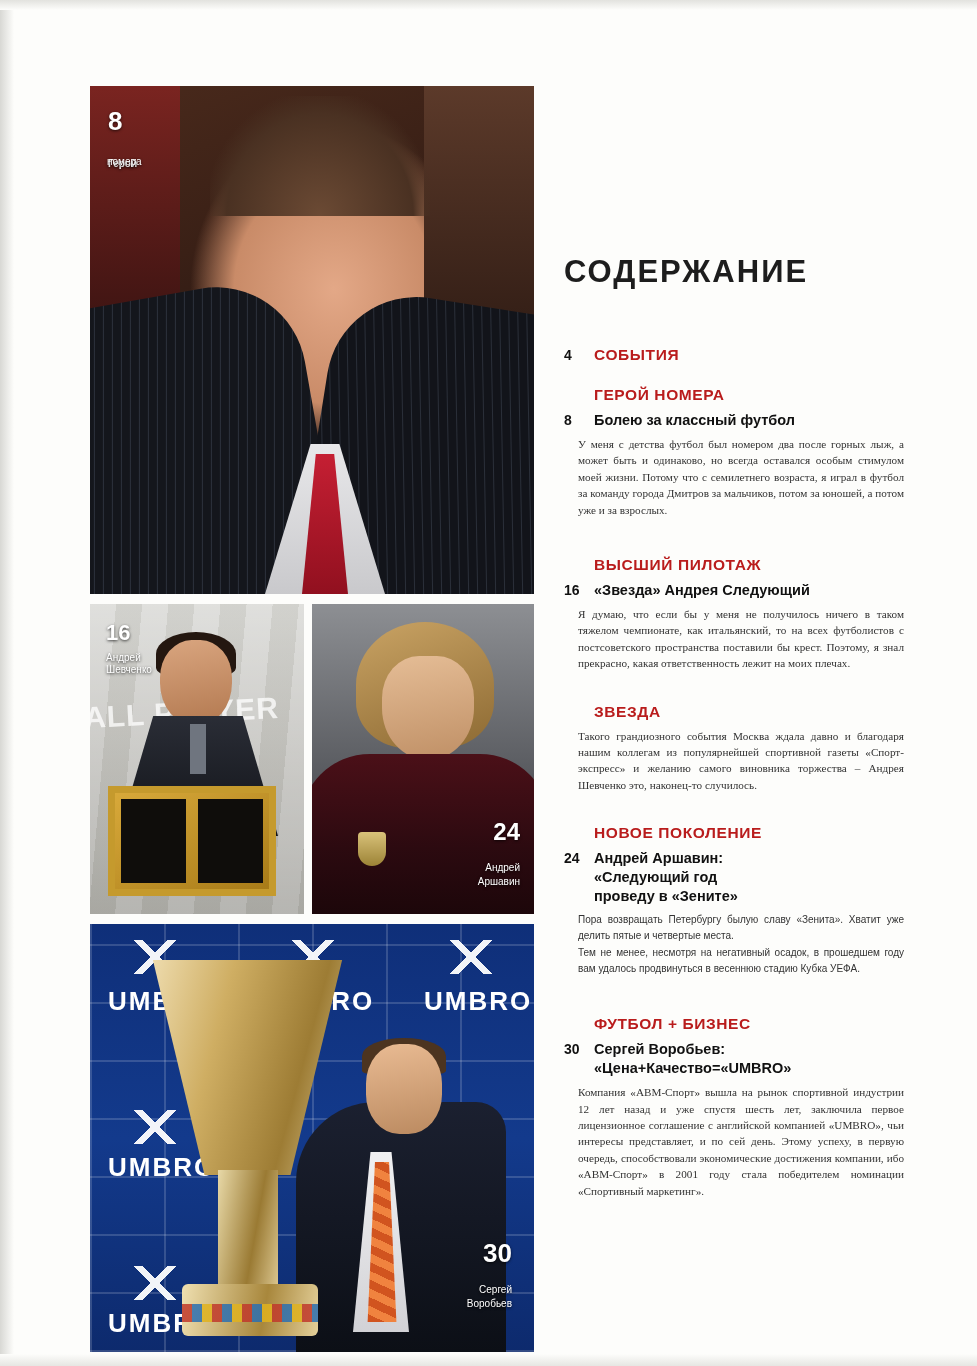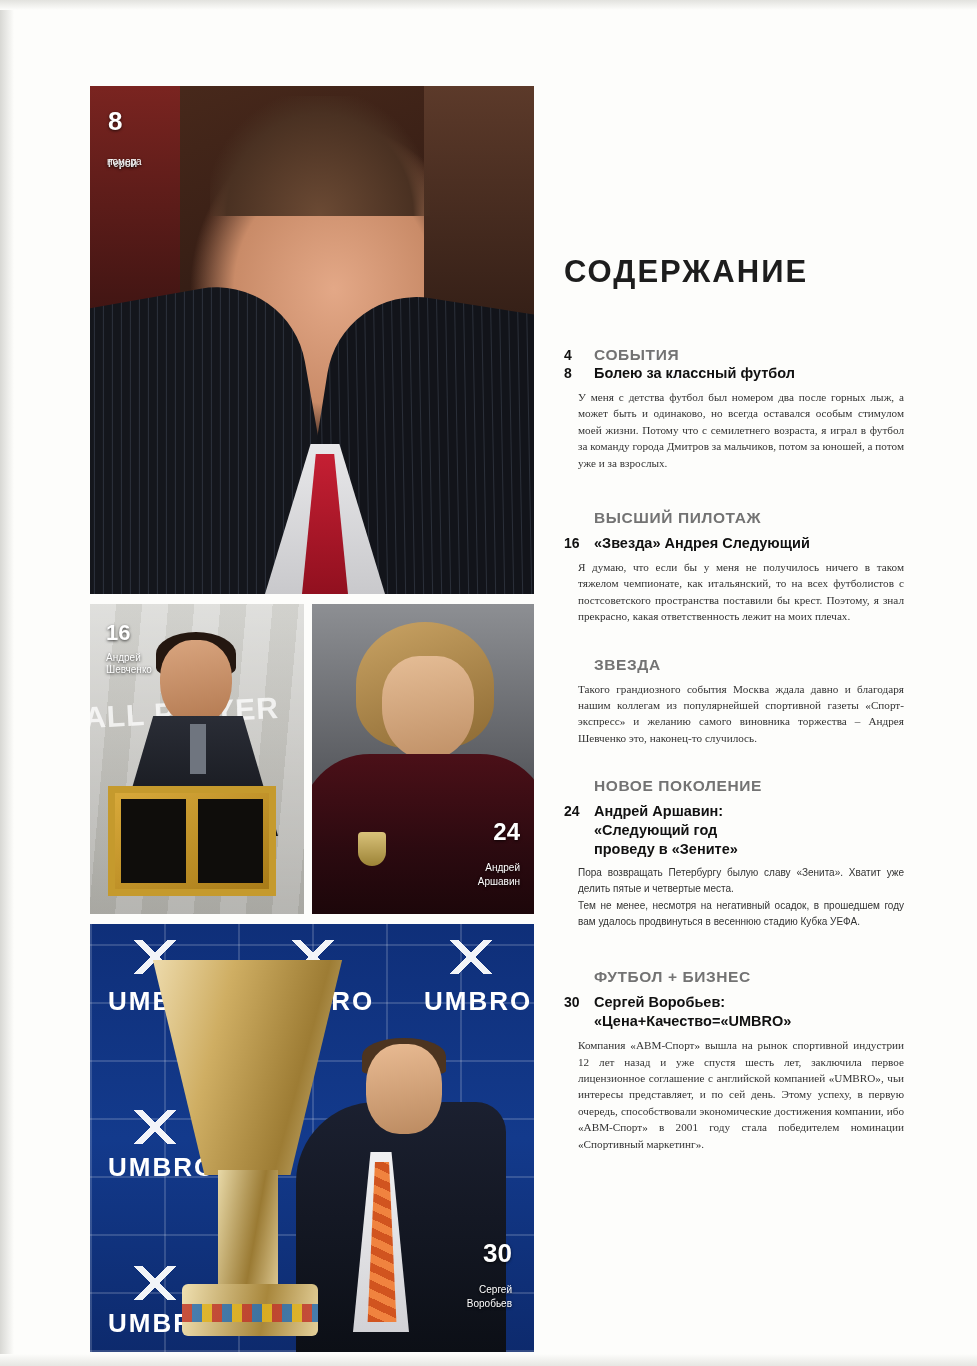--- a/index.html
+++ b/index.html
@@ -265,21 +265,21 @@
     width: 30px;
     flex: 0 0 30px;
     font-size: 14px;
     font-weight: bold;
     color: #111;
   }
   .sec {
     font-size: 15.5px;
     font-weight: bold;
     letter-spacing: .6px;
-    color: #737373;
+    color: #b91c1c;
     margin: 22px 0 7px 30px;
   }
   .hl {
     font-size: 14.5px;
     font-weight: bold;
     color: #111;
     line-height: 19px;
   }
   .body {
     margin: 6px 0 0 14px;
@@ -379,20 +379,21 @@
   <div class="toc">
 
     <h1 class="toc-title">СОДЕРЖАНИЕ</h1>
 
     <div class="row events-row">
       <span class="pg">4</span>
       <span class="sec" style="margin:0;">СОБЫТИЯ</span>
     </div>
 
     <div class="entry">
+      <div class="sec">ГЕРОЙ НОМЕРА</div>
       <div class="row">
         <span class="pg">8</span>
         <span class="hl">Болею за классный футбол</span>
       </div>
       <p class="body">У меня с детства футбол был номером два после горных лыж, а может быть и одинаково, но всегда оставался особым стимулом моей жизни. Потому что с семилетнего возраста, я играл в футбол за команду города Дмитров за мальчиков, потом за юношей, а потом уже и за взрослых.</p>
     </div>
 
     <div class="gap-md"></div>
 
     <div class="entry">

